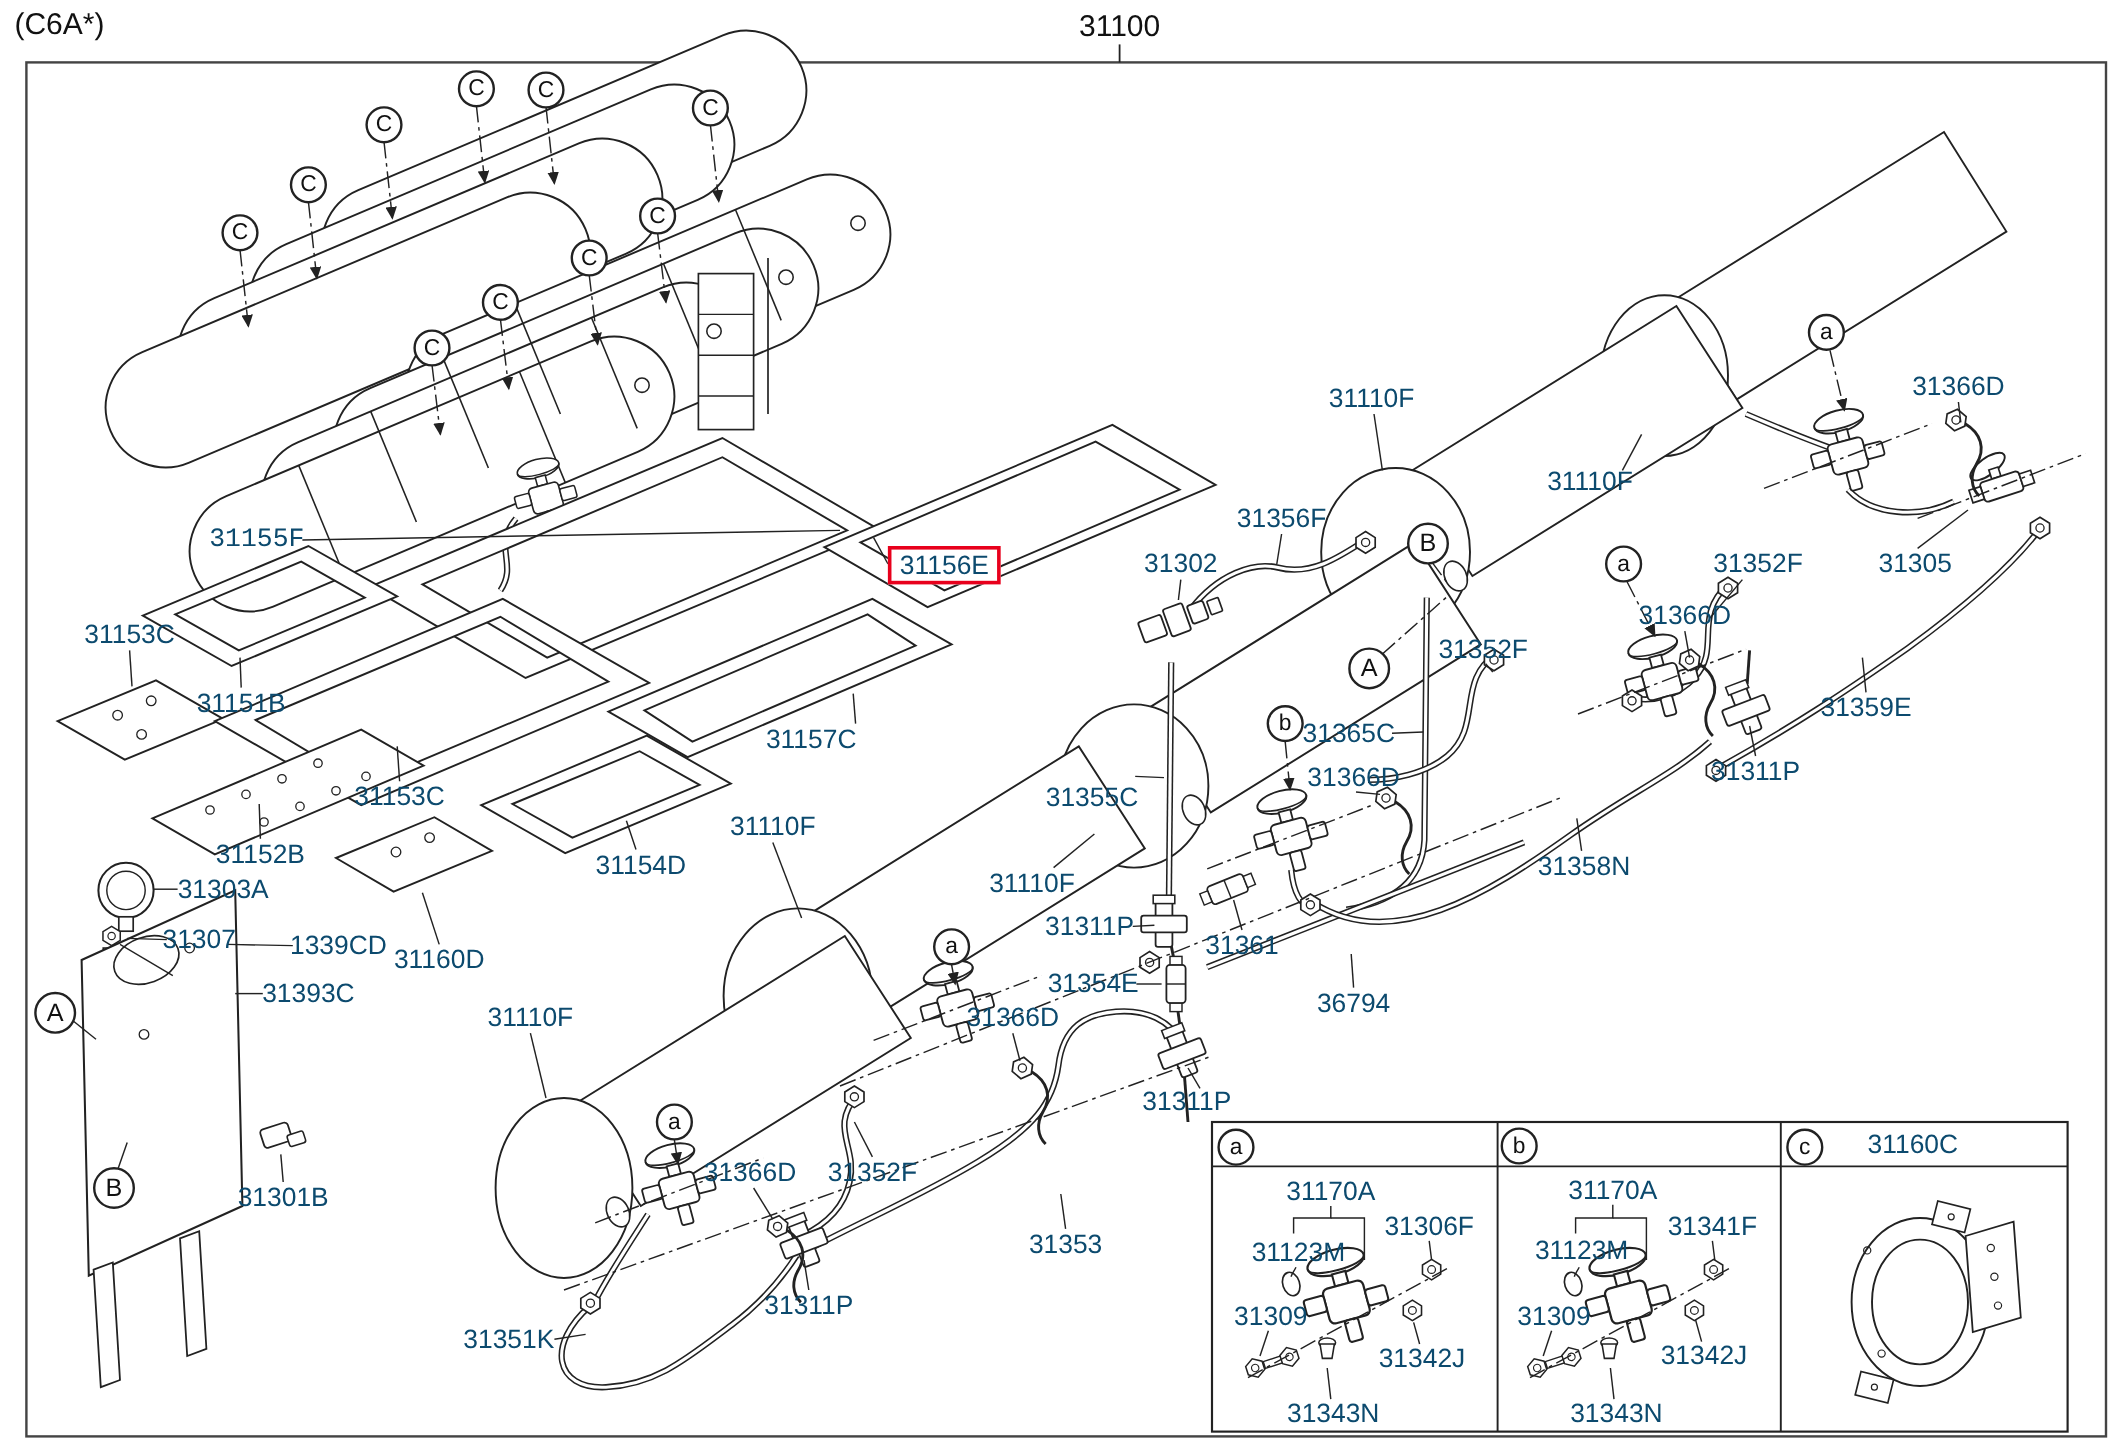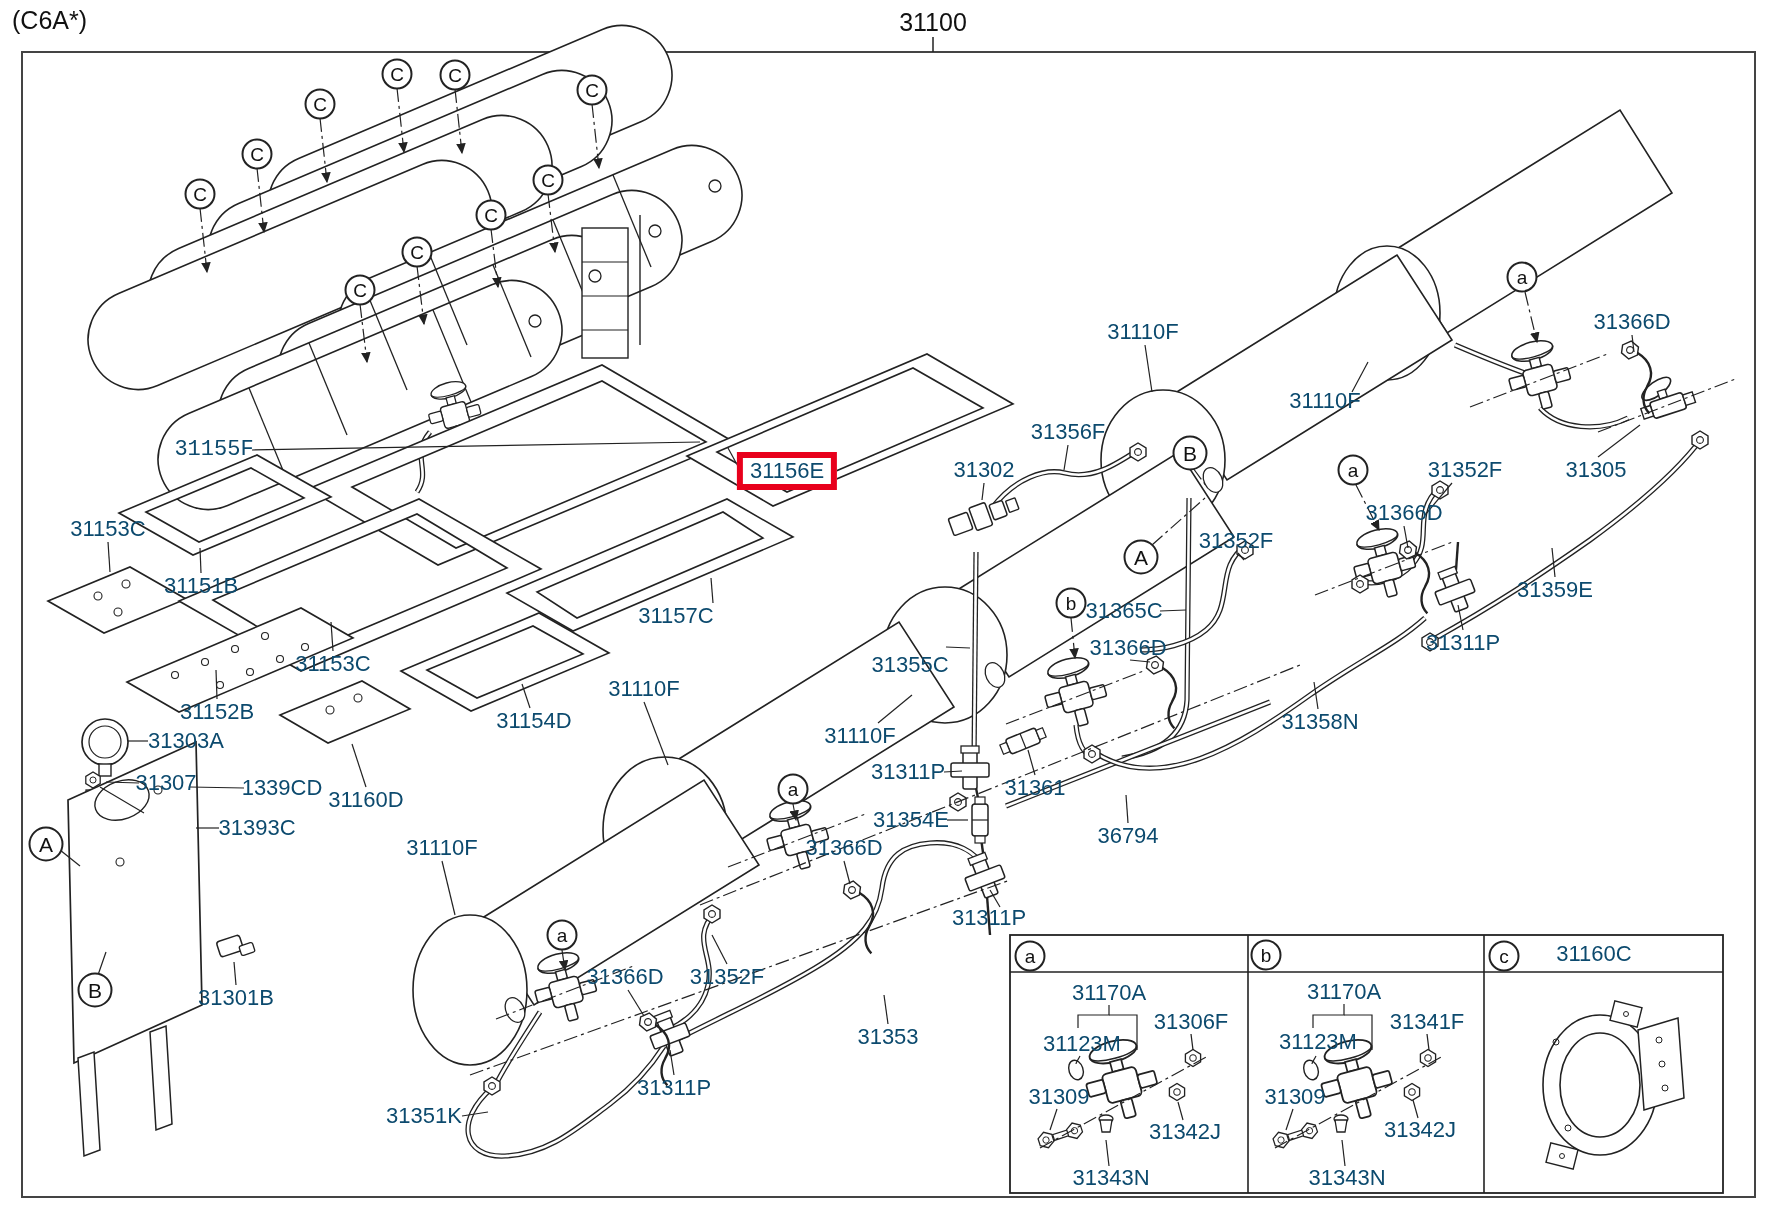--- a/index.html
+++ b/index.html
@@ -1,21 +1,21 @@
 <!DOCTYPE html>
 <html><head>
 <meta charset="utf-8">
 <style>
   html,body{margin:0;padding:0;background:#fff;}
   #stage{position:relative;width:1772px;height:1211px;background:#fff;overflow:hidden;
          font-family:"Liberation Sans", sans-serif;}
   #artwork{position:absolute;left:0;top:0;}
   .plabel{position:absolute;transform:translate(-50%,-50%);font-size:22px;color:#0c4a6e;
           white-space:nowrap;line-height:1;z-index:5;}
-  .plabel.hl{border:6px solid #be185d;padding:2px 7px;background:#fff;}
+  .plabel.hl{border:3px solid #be185d;padding:2px 7px;background:#fff;}
   .callout{position:absolute;transform:translate(-50%,-50%);border:2px solid #222;border-radius:50%;
            display:flex;align-items:center;justify-content:center;background:#fff;color:#111;z-index:5;}
   .callout.lg{width:31px;height:31px;font-size:21px;}
   .callout.md{width:27px;height:27px;font-size:19px;}
   #variant-code{position:absolute;left:12px;top:6px;font-size:25px;color:#111;z-index:5;}
   #assembly-number{position:absolute;left:933px;top:8px;transform:translateX(-50%);font-size:25px;color:#111;z-index:5;}
   .ln{stroke:#222;fill:none;}
   .part{stroke:#222;fill:#fff;}
   .ldr{stroke:#222;stroke-width:1.2;fill:none;}
   .dd{stroke:#222;stroke-width:1.2;fill:none;stroke-dasharray:14 4 3 4;}

